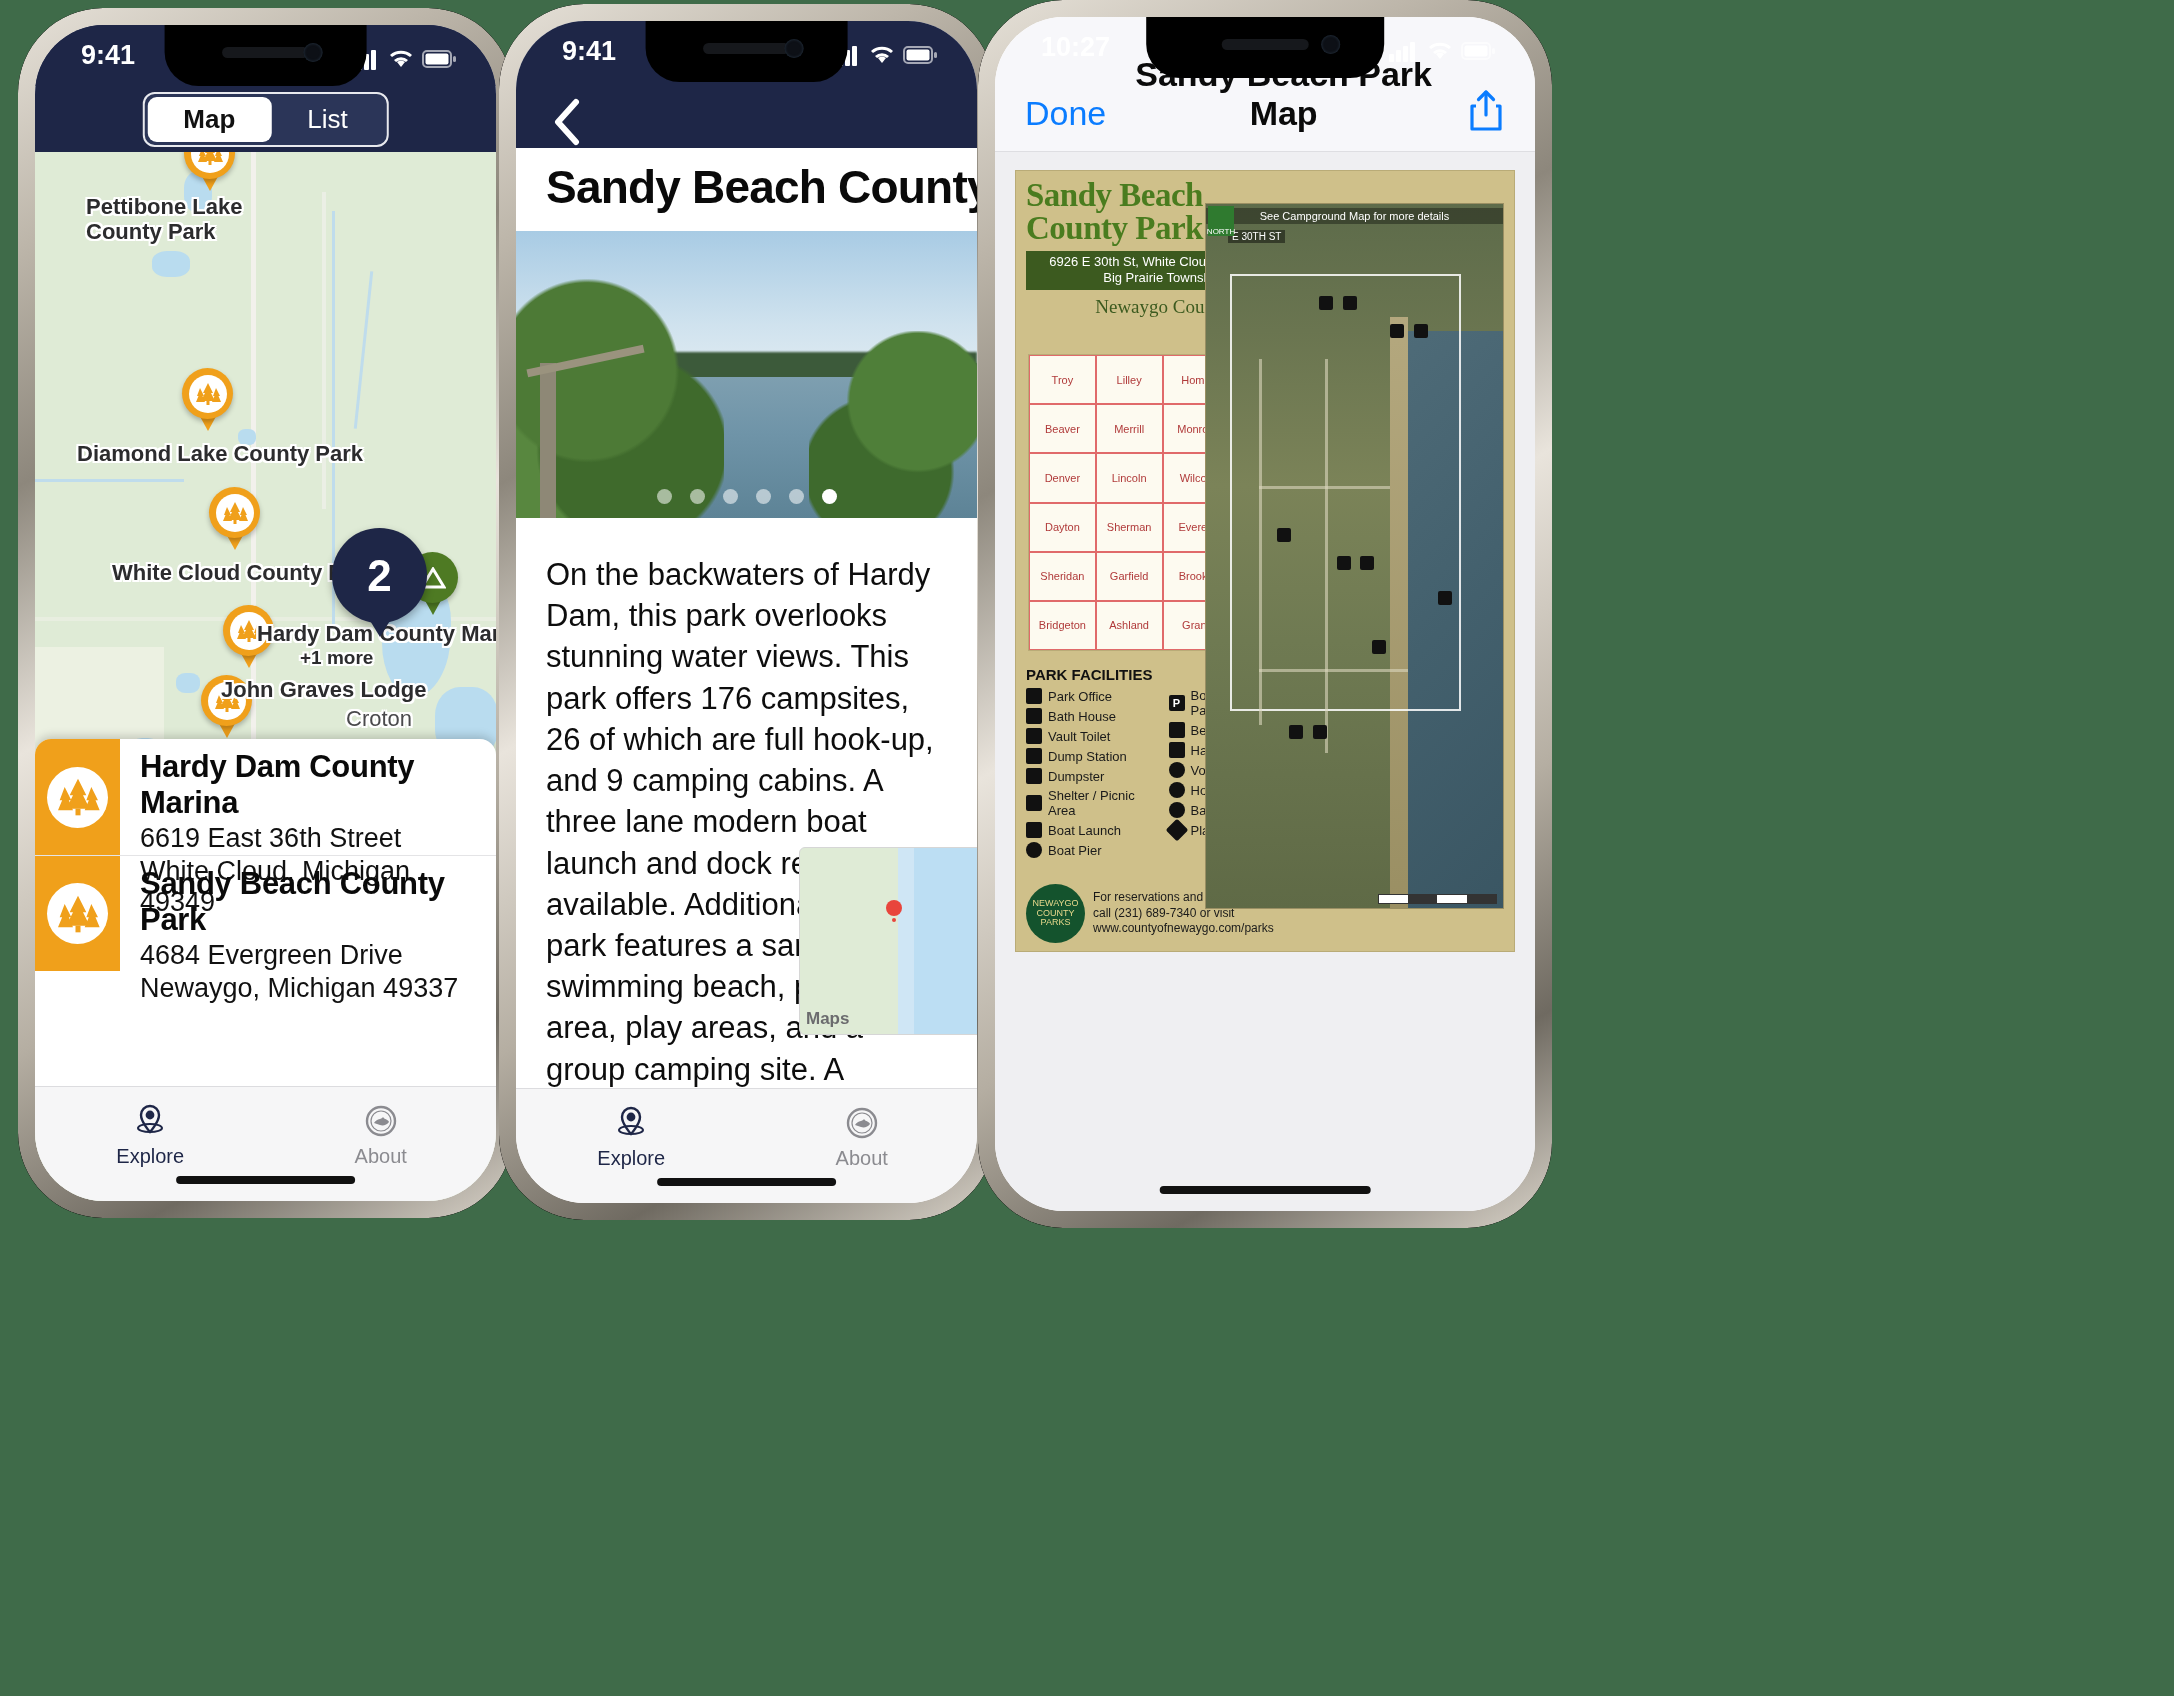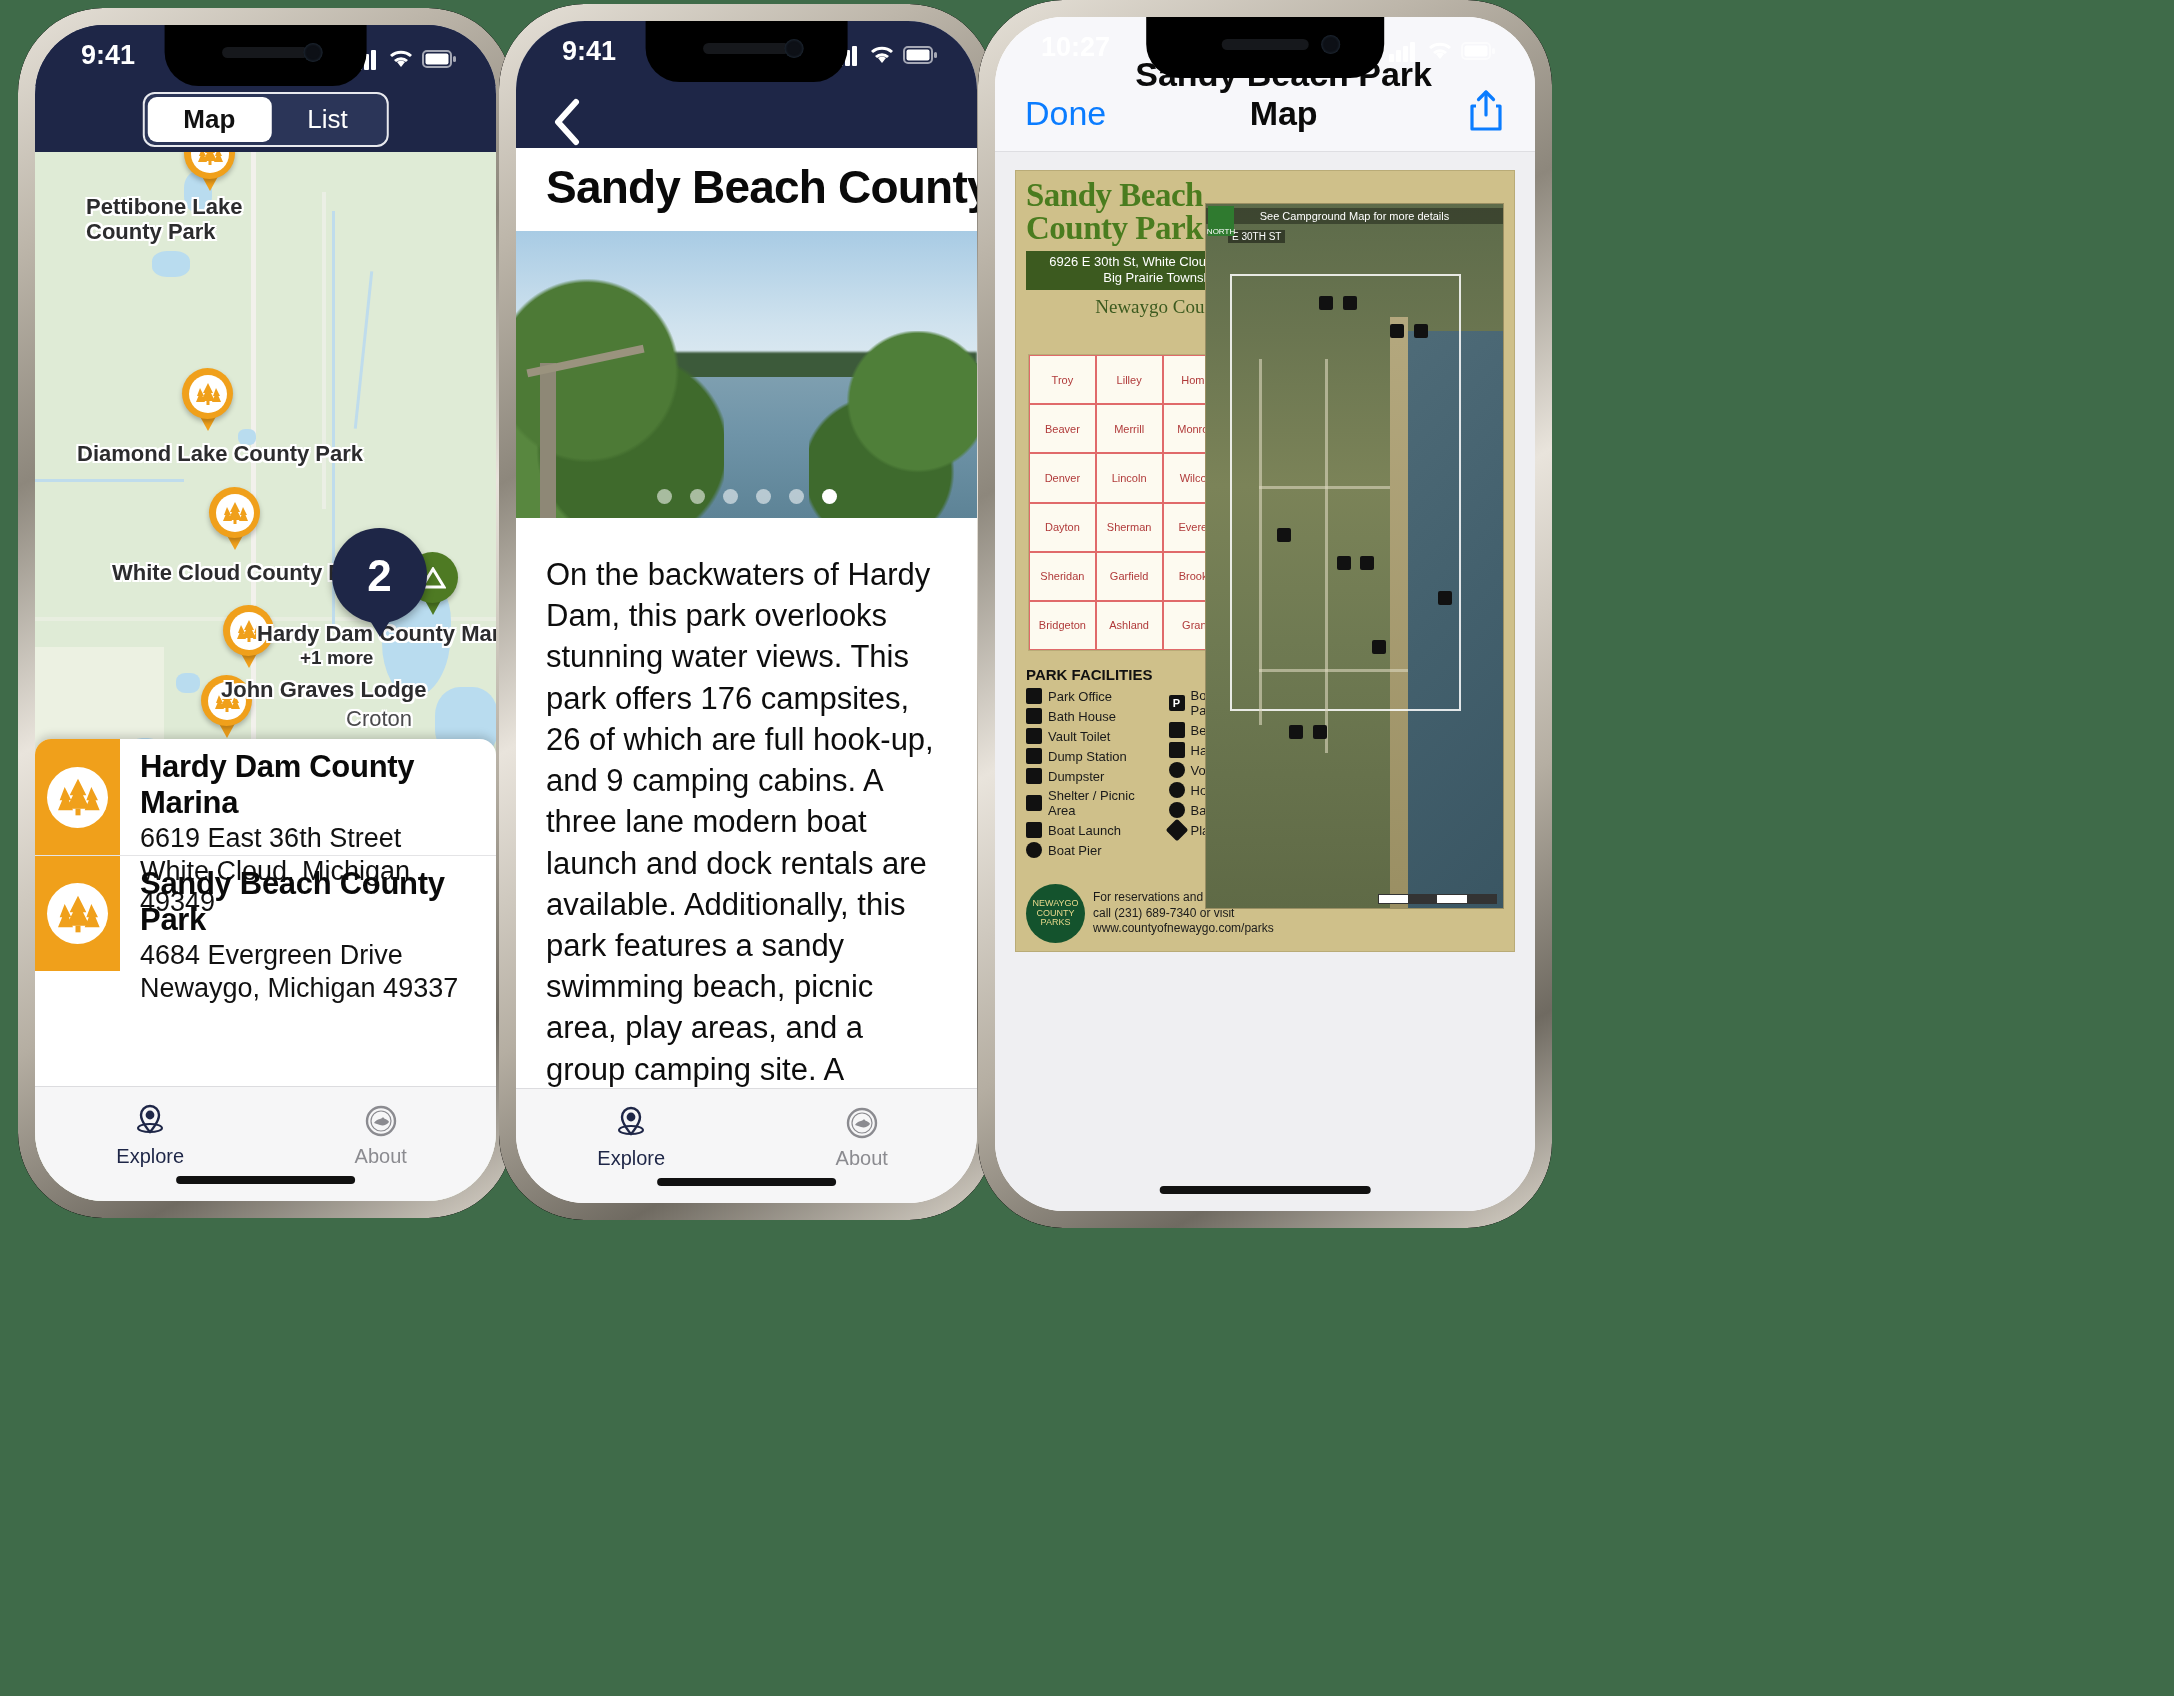--- a/index.html
+++ b/index.html
@@ -580,20 +580,26 @@
           <span class="dot"></span>
           <span class="dot"></span>
           <span class="dot"></span>
           <span class="dot on"></span>
         </div>
       </div>
 
       <div class="p2-body">
         <div class="p2-para">On the backwaters of Hardy Dam, this park overlooks stunning water views. This park offers 176 campsites, 26 of which are full hook-up, and 9 camping cabins. A three lane modern boat launch and dock rentals are available. Additionally, this park features a sandy swimming beach, picnic area, play areas, and a group camping site. A pavilion is available for reservation.</div>
 
+        <div class="mini-map">
+          <div class="mwater"></div>
+          <div class="mcoast"></div>
+          <div class="mpin"></div>
+          <div class="mlogo">Maps</div>
+        </div>
       </div>
 
       <div class="tabbar">
         <div class="tab active">
           <svg width="40" height="40" viewBox="0 0 40 40">
             <path d="M20 5a9 9 0 0 0-9 9c0 7 9 17 9 17s9-10 9-17a9 9 0 0 0-9-9z" fill="none" stroke="#1e2647" stroke-width="2.4"></path>
             <circle cx="20" cy="14" r="4.4" fill="#1e2647"></circle>
             <ellipse cx="20" cy="27" rx="12" ry="4" fill="none" stroke="#1e2647" stroke-width="2"></ellipse>
           </svg>
           <div class="lbl">Explore</div>

